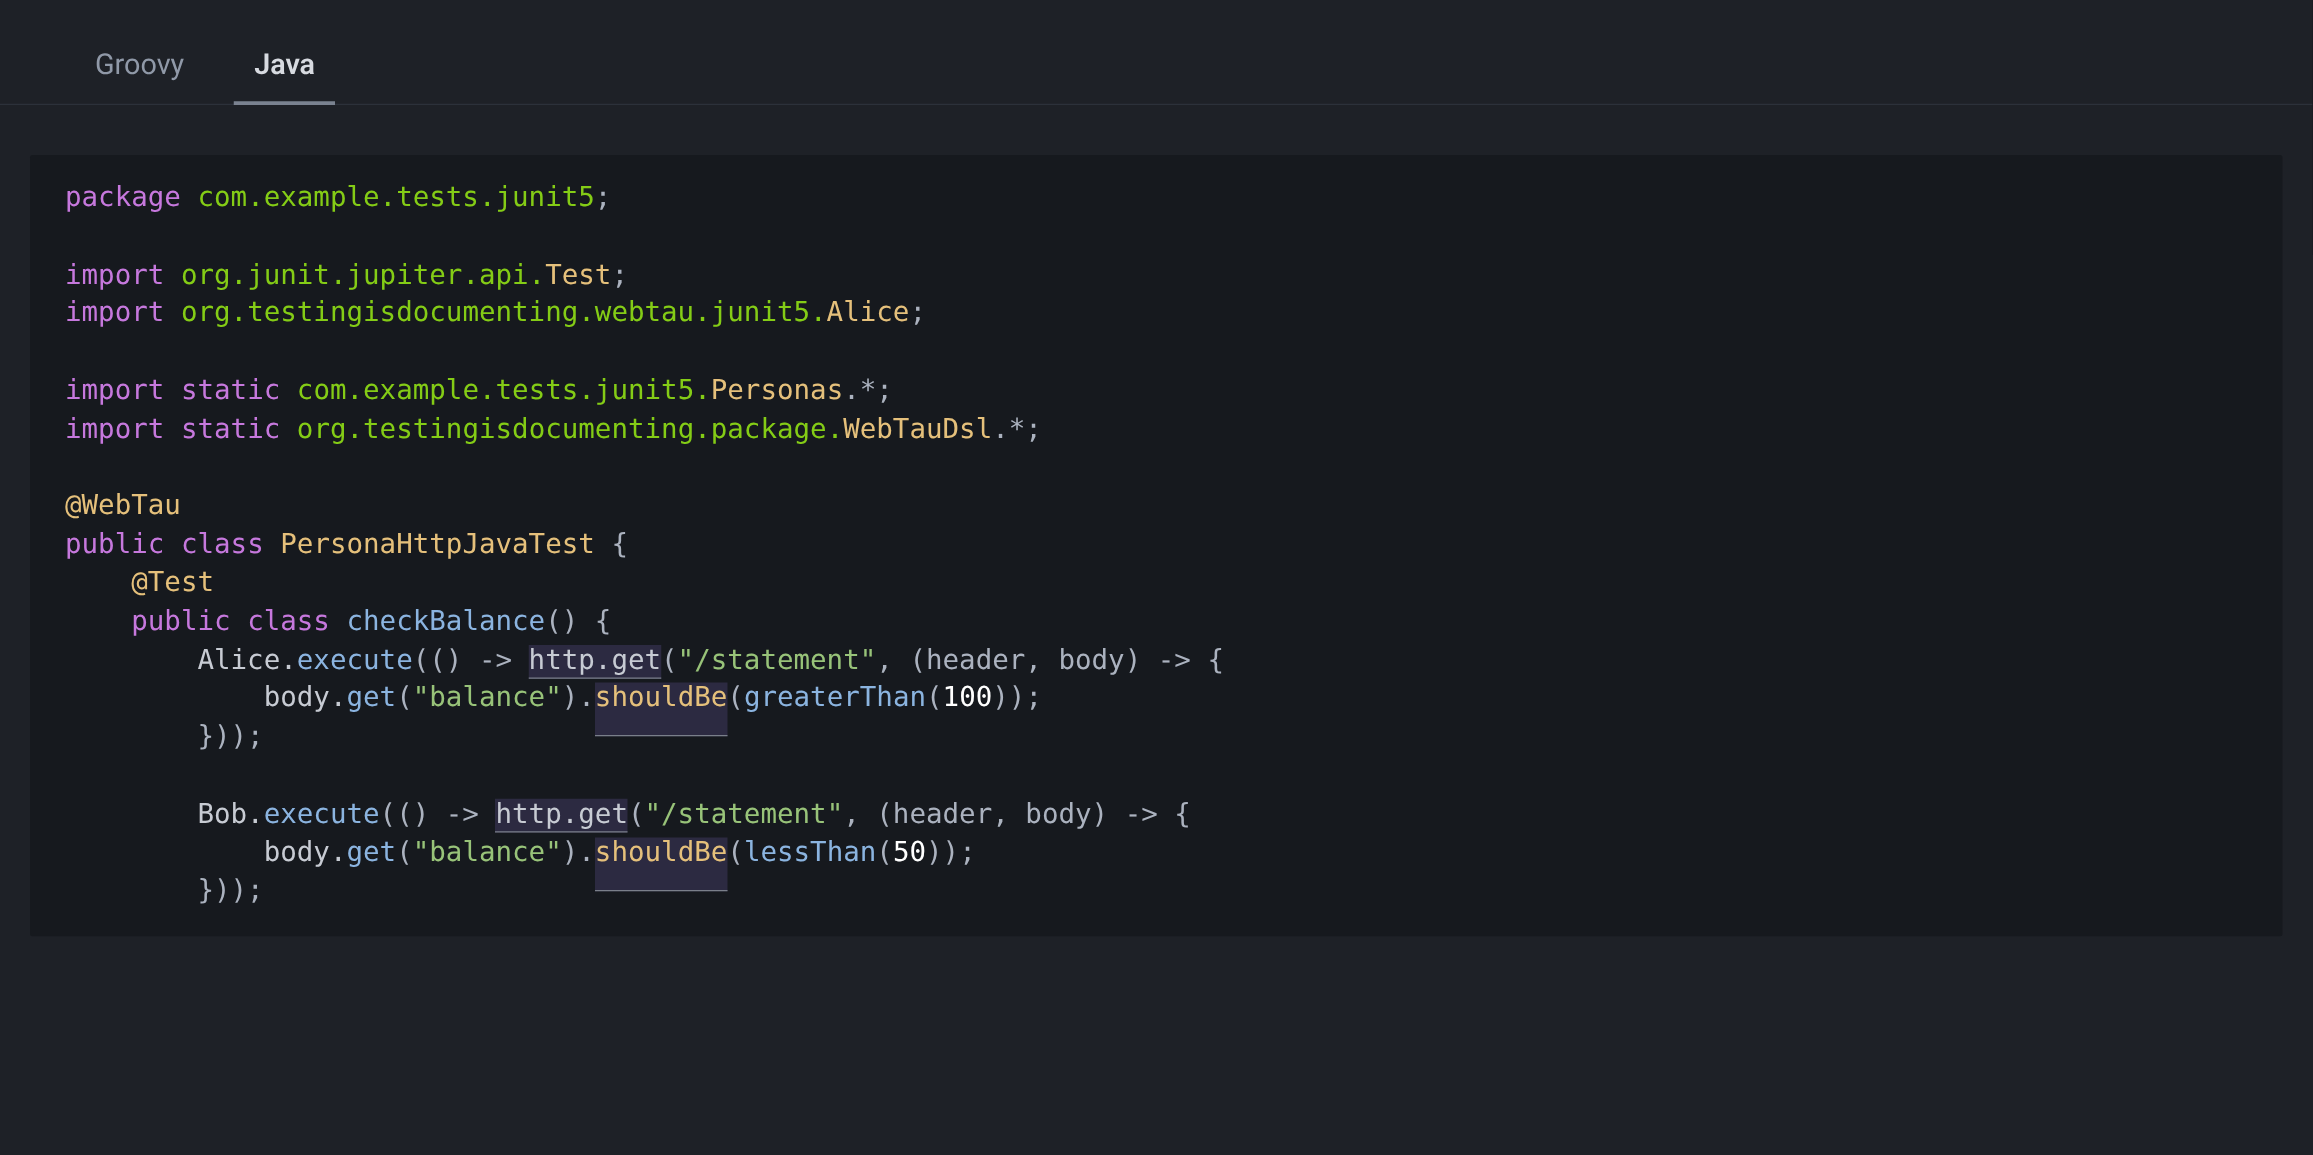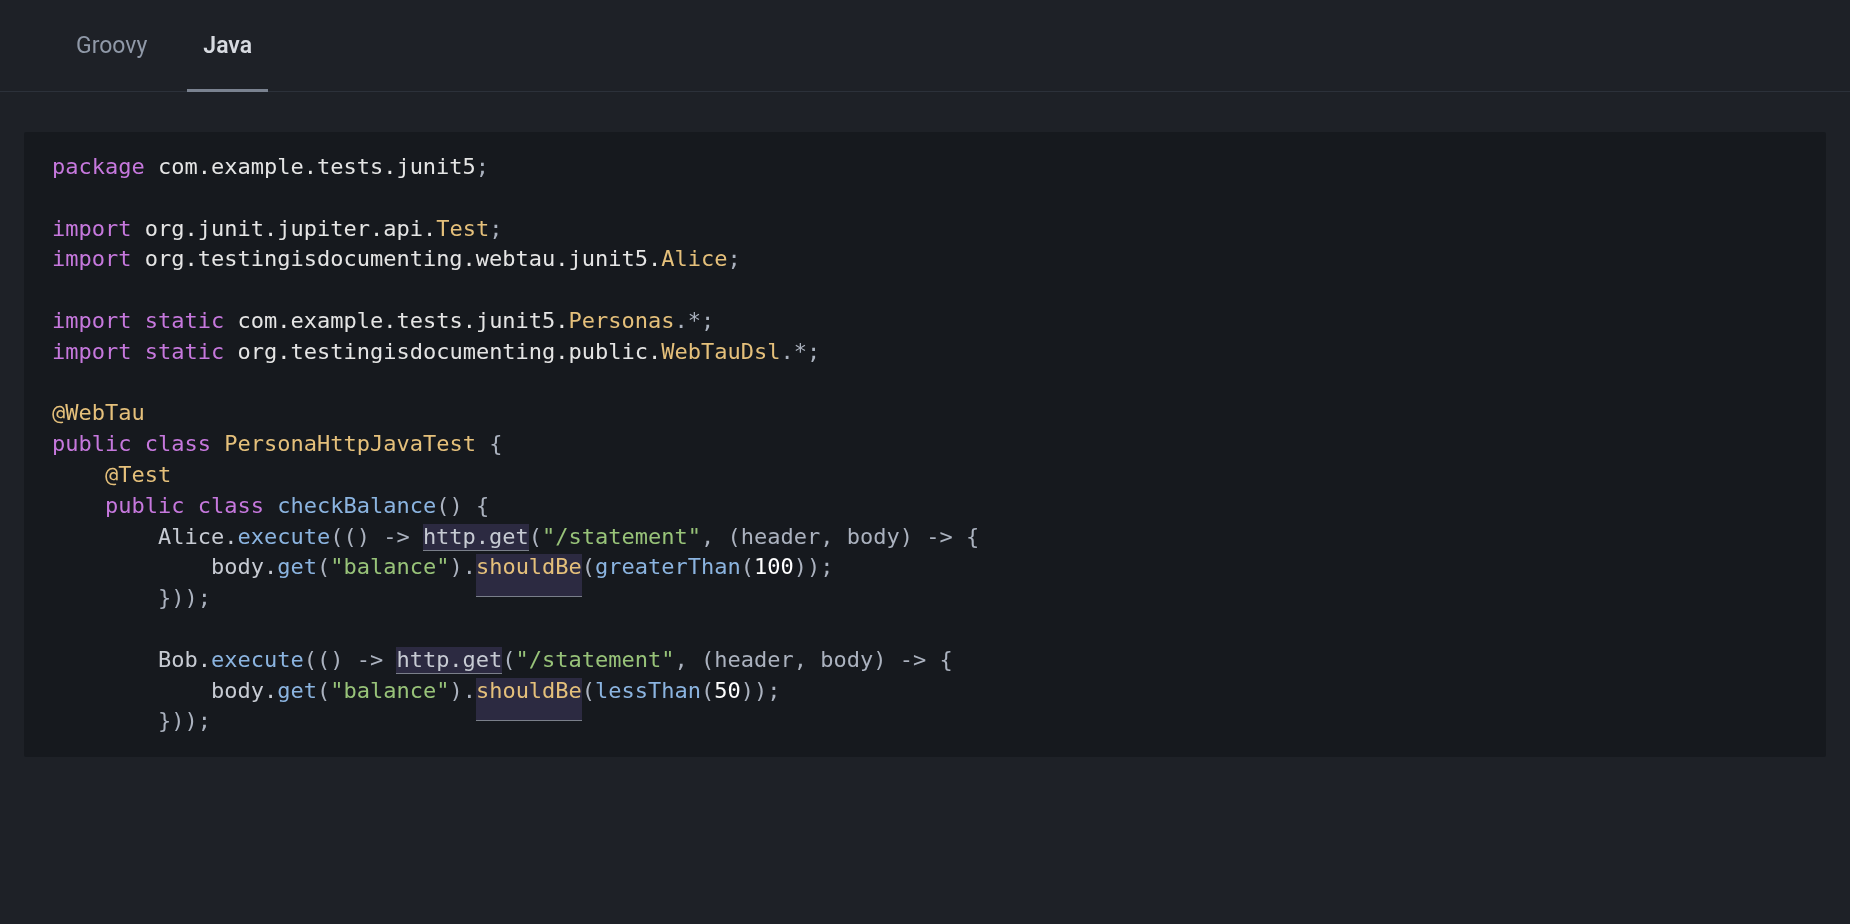--- a/index.html
+++ b/index.html
@@ -15,25 +15,26 @@
       min-height: 100vh;
     }
     
     .tabs {
       display: flex;
       padding-left: 48px;
       border-bottom: 1px solid #2c313a;
     }
     
     .tab {
-      padding: 32px 28px;
+      padding: 18px 28px;
       font-size: 23px;
       color: #9099a8;
       cursor: pointer;
       position: relative;
+      margin-top: 20px;
     }
     
     .tab.active {
       color: #d7dae0;
       font-weight: 600;
     }
     
     .tab.active::after {
       content: "";
       position: absolute;
@@ -63,21 +64,21 @@
     .code-block {
       padding: 20px 28px;
       font-family: "SF Mono", "Menlo", "Monaco", "Consolas", monospace;
       font-size: 22px;
       line-height: 1.4;
       white-space: pre;
       overflow-x: auto;
     }
     
     .tk-keyword { color: #c678dd; }
-    .tk-package { color: #e5e5e5; }
+    .tk-package { color: #84cc16; }
     .tk-type { color: #e5c07b; }
     .tk-method { color: #8bb4e0; }
     .tk-string { color: #98c379; }
     .tk-default { color: #c7cbd3; }
     .tk-punct { color: #abb2bf; }
     .tk-number { color: #ffffff; }
     .tk-annot { color: #e5c07b; }
     .tk-hl {
       color: #c7cbd3;
       border-bottom: 1px solid #7a7f8a;
@@ -99,21 +100,21 @@
   <div class="tab active">Java</div>
 </div>
 
 <div class="code-container">
   <div class="code-block" id="code-target"><span class="tk-keyword">package</span><span> </span><span class="tk-package">com.example.tests.junit5</span><span class="tk-punct">;</span>
 
 <span class="tk-keyword">import</span><span> </span><span class="tk-package">org.junit.jupiter.api.</span><span class="tk-type">Test</span><span class="tk-punct">;</span>
 <span class="tk-keyword">import</span><span> </span><span class="tk-package">org.testingisdocumenting.webtau.junit5.</span><span class="tk-type">Alice</span><span class="tk-punct">;</span>
 
 <span class="tk-keyword">import</span><span> </span><span class="tk-keyword">static</span><span> </span><span class="tk-package">com.example.tests.junit5.</span><span class="tk-type">Personas</span><span class="tk-punct">.*;</span>
-<span class="tk-keyword">import</span><span> </span><span class="tk-keyword">static</span><span> </span><span class="tk-package">org.testingisdocumenting.public.</span><span class="tk-type">WebTauDsl</span><span class="tk-punct">.*;</span>
+<span class="tk-keyword">import</span><span> </span><span class="tk-keyword">static</span><span> </span><span class="tk-package">org.testingisdocumenting.package.</span><span class="tk-type">WebTauDsl</span><span class="tk-punct">.*;</span>
 
 <span class="tk-annot">@WebTau</span>
 <span class="tk-keyword">public</span><span> </span><span class="tk-keyword">class</span><span> </span><span class="tk-type">PersonaHttpJavaTest</span><span class="tk-punct"> {</span>
 <span>    </span><span class="tk-annot">@Test</span>
 <span>    </span><span class="tk-keyword">public</span><span> </span><span class="tk-keyword">class</span><span> </span><span class="tk-method">checkBalance</span><span class="tk-punct">() {</span>
 <span class="tk-default">        Alice.</span><span class="tk-method">execute</span><span class="tk-punct">(() -&gt; </span><span class="tk-hl">http.get</span><span class="tk-punct">(</span><span class="tk-string">"/statement"</span><span class="tk-punct">, (header, body) -&gt; {</span>
 <span class="tk-default">            body.</span><span class="tk-method">get</span><span class="tk-punct">(</span><span class="tk-string">"balance"</span><span class="tk-punct">).</span><span class="tk-hl2">shouldBe</span><span class="tk-punct">(</span><span class="tk-method">greaterThan</span><span class="tk-punct">(</span><span class="tk-number">100</span><span class="tk-punct">));</span>
 <span class="tk-punct">        }));</span>
 
 <span class="tk-default">        Bob.</span><span class="tk-method">execute</span><span class="tk-punct">(() -&gt; </span><span class="tk-hl">http.get</span><span class="tk-punct">(</span><span class="tk-string">"/statement"</span><span class="tk-punct">, (header, body) -&gt; {</span>

